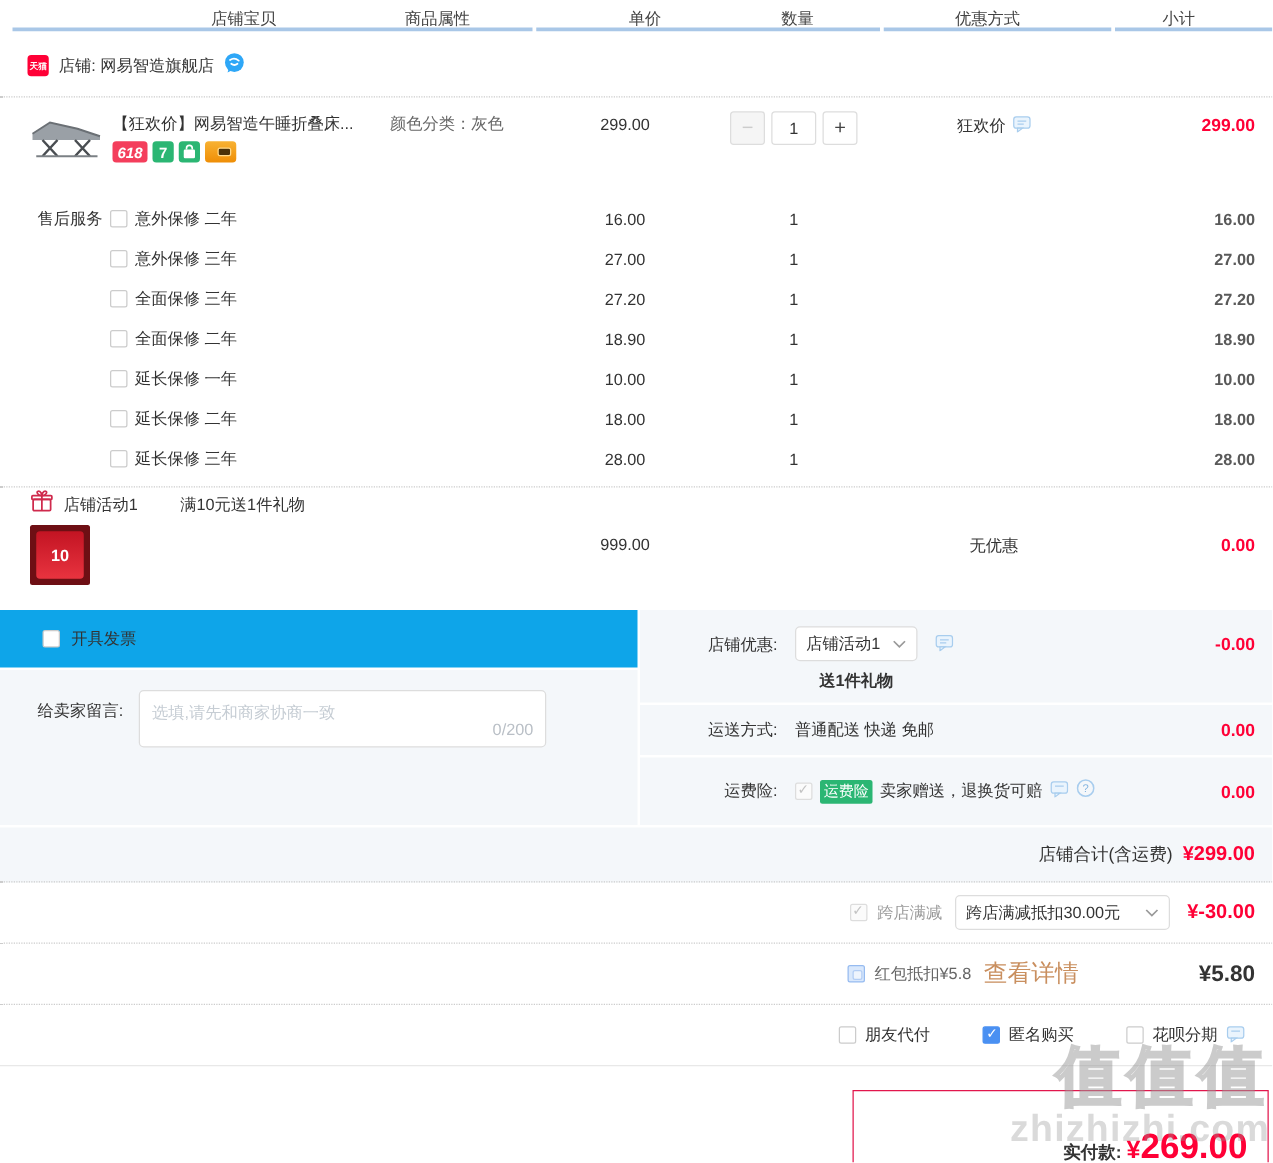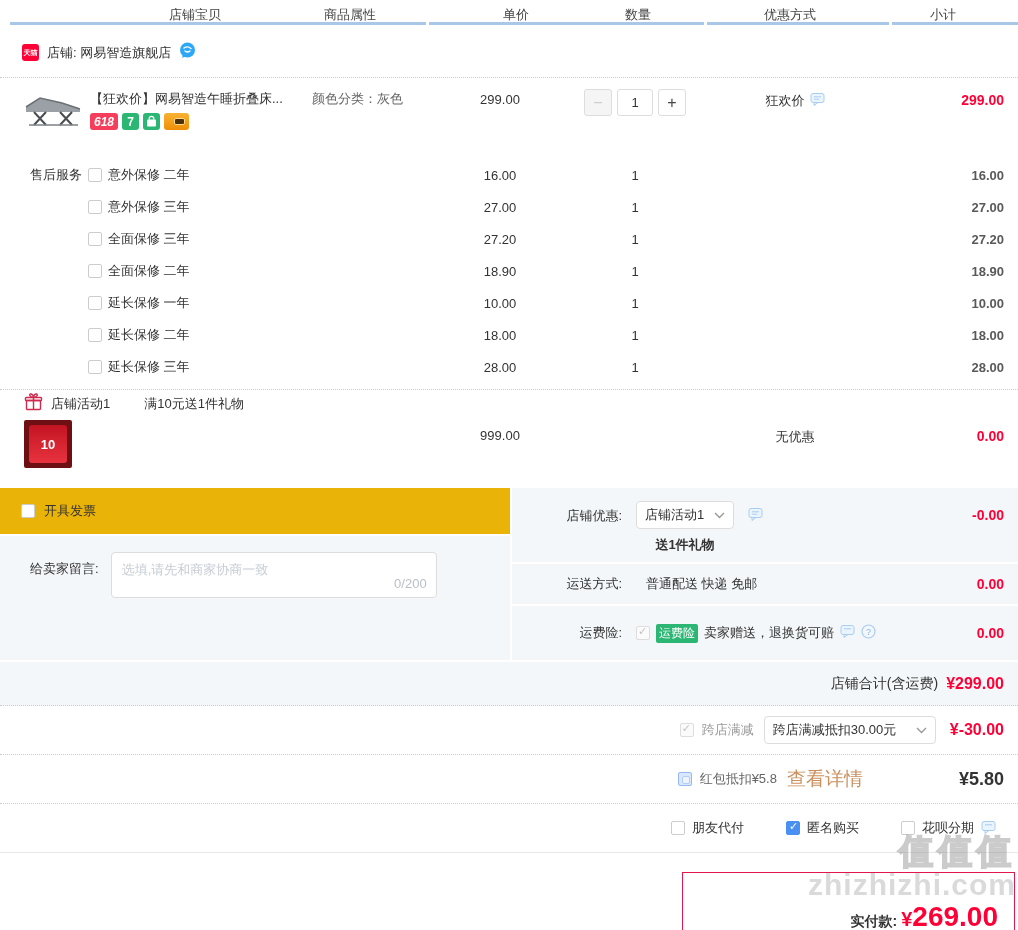--- a/index.html
+++ b/index.html
@@ -67,39 +67,39 @@
   .prod2-row { height:68px; }
   .prod2-row .c2,.prod2-row .c4,.prod2-row .c5 { padding-top:10px; }
   .p2-left { display:flex; padding-left:24px; padding-top:2px; }
   .packet-thumb { width:48px; height:48px; background:#6e0f14; border-radius:2px; padding:5px; flex:0 0 auto; }
   .packet-inner { width:100%; height:100%; background:linear-gradient(#c31423,#e8333f); border-radius:3px; display:flex; align-items:center; justify-content:center; color:#fff; font-size:13px; font-weight:bold; }
   .p2-title { margin-left:14px; padding-top:8px; font-size:13px; color:#333; }
 
   
   .panel { display:flex; gap:2px; margin-top:2px; }
   .panel-left { width:510px; display:flex; flex-direction:column; gap:2px; }
-  .invoice-row { height:46px; background:#eab308; display:flex; align-items:center; padding-left:21px; }
+  .invoice-row { height:46px; background:#0ea5e9; display:flex; align-items:center; padding-left:34px; }
   .invoice-label { margin-left:9px; font-size:13px; color:#333; }
   .message-row { height:124px; background:#f4f7fa; display:flex; padding:16px 0 0 30px; }
   .msg-label { font-size:13px; color:#333; padding-top:8px; }
   .msg-box { position:relative; width:326px; height:46px; margin-left:12px; }
   .msg-box textarea { width:100%; height:100%; border:1px solid #ddd; border-radius:4px; background:#fff; resize:none; font-family:inherit; font-size:13px; color:#333; padding:8px 10px; }
   .msg-box textarea::placeholder { color:#c6cdd4; }
   .msg-counter { position:absolute; right:10px; bottom:7px; font-size:13px; color:#b9bfc6; }
 
   .panel-right { flex:1; display:flex; flex-direction:column; gap:2px; }
   .p-row { background:#f4f7fa; display:flex; align-items:center; padding:0 14px 0 30px; }
   .p-label { width:80px; text-align:right; font-size:13px; color:#333; flex:0 0 auto; }
   .amount { margin-left:auto; font-size:14px; font-weight:bold; color:#ff0036; }
   .discount-row { height:74px; align-items:flex-start; padding-top:13px; }
   .select-box { height:28px; border:1px solid #ddd; border-radius:4px; background:#fff; display:inline-flex; align-items:center; justify-content:space-between; padding:0 8px; font-size:13px; color:#333; cursor:pointer; }
   .discount-mid { margin-left:14px; display:flex; flex-direction:column; }
   .discount-mid .select-box { width:98px; }
   .gift-note { margin-top:7px; font-size:13px; color:#333; text-align:center;font-weight:bold; }
-  .ship-row { height:40px;gap:10px; }
+  .ship-row { height:40px; }
   .ship-value { margin-left:14px; font-size:13px; color:#333; }
   .freight-row { height:54px; }
   .freight-wrap { margin-left:14px; display:flex; align-items:center; gap:6px; }
   .green-badge { background:#2bb673; color:#fff; font-size:12px; padding:1px 3px; border-radius:2px; }
   .freight-desc { font-size:13px; color:#333; }
 
   
   .shop-total-row { height:44px; margin-top:2px; background:#f4f7fa; display:flex; align-items:center; justify-content:flex-end; padding-right:14px; border-bottom:1px dotted #ccc; }
   .shop-total-label { font-size:14px; color:#333; }
   .shop-total-amt { margin-left:8px; font-size:16px; font-weight:bold; color:#ff0036; }
@@ -116,21 +116,21 @@
   .options-row { height:49px; display:flex; align-items:center; justify-content:flex-end; padding-right:22px; border-bottom:1px solid #e8e8e8; }
   .opt { display:flex; align-items:center; gap:7px; margin-left:42px; font-size:13px; color:#333; }
 
   
   .pay-box { position:absolute; left:682px; top:872px; width:333px; height:92px; border:1px solid #e2174d; background:#fff; display:flex; align-items:baseline; justify-content:flex-end; padding:28px 16px 0 0; }
   .pay-label { font-size:14px; font-weight:bold; color:#333; }
   .pay-cur { font-size:20px; font-weight:bold; color:#ff0036; margin-left:4px; }
   .pay-amt { font-size:28px; font-weight:bold; color:#ff0036; }
 
   .watermark { position:absolute; right:2px; top:834px; text-align:right; pointer-events:none; z-index:5; }
-  .wm-cn { font-size:34px; font-weight:bold; line-height:1.05; letter-spacing:5px; color:rgba(255,255,255,0.12); -webkit-text-stroke:2px rgba(140,140,140,0.45); }
+  .wm-cn { font-size:52px; font-weight:bold; line-height:1.05; letter-spacing:5px; color:rgba(255,255,255,0.12); -webkit-text-stroke:2px rgba(140,140,140,0.45); }
   .wm-url { font-size:30px; font-weight:bold; line-height:1; margin-top:0px; color:rgba(150,150,150,0.35); letter-spacing:1px; }
 
   .chevron-svg { flex:0 0 auto; }
 </style>
 </head>
 <body>
 
 <div class="page">
 
   <div class="table-header">

